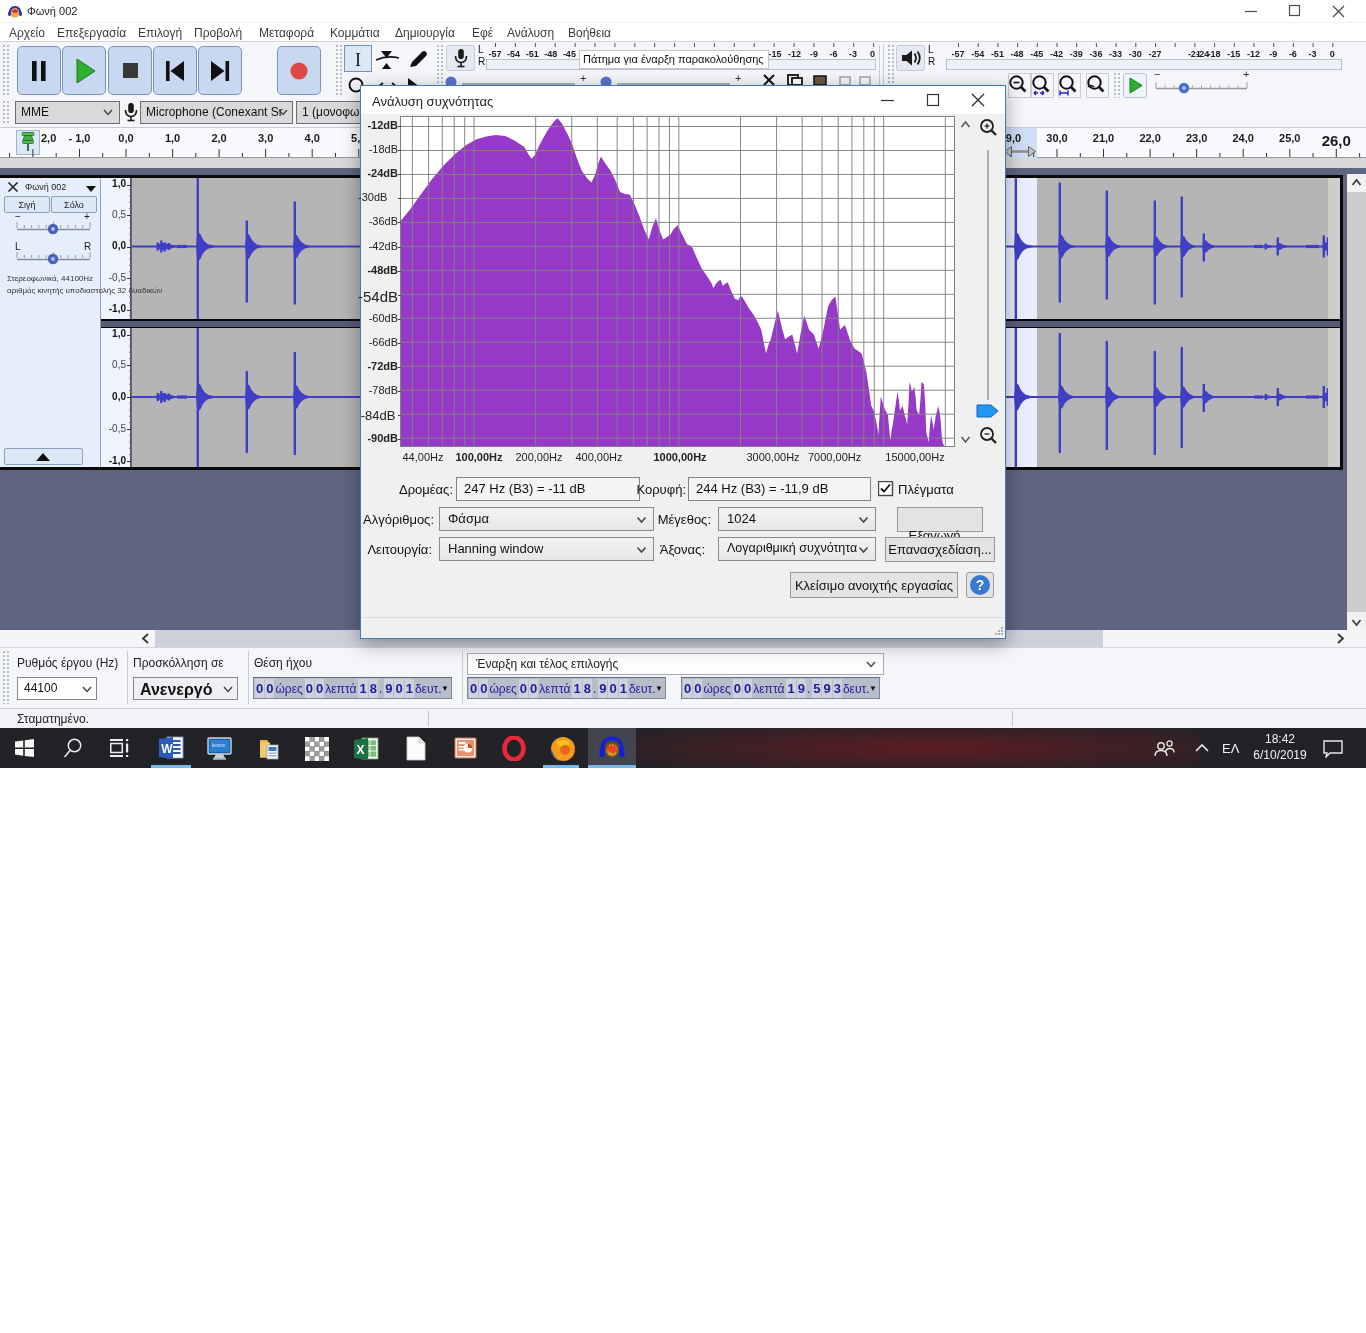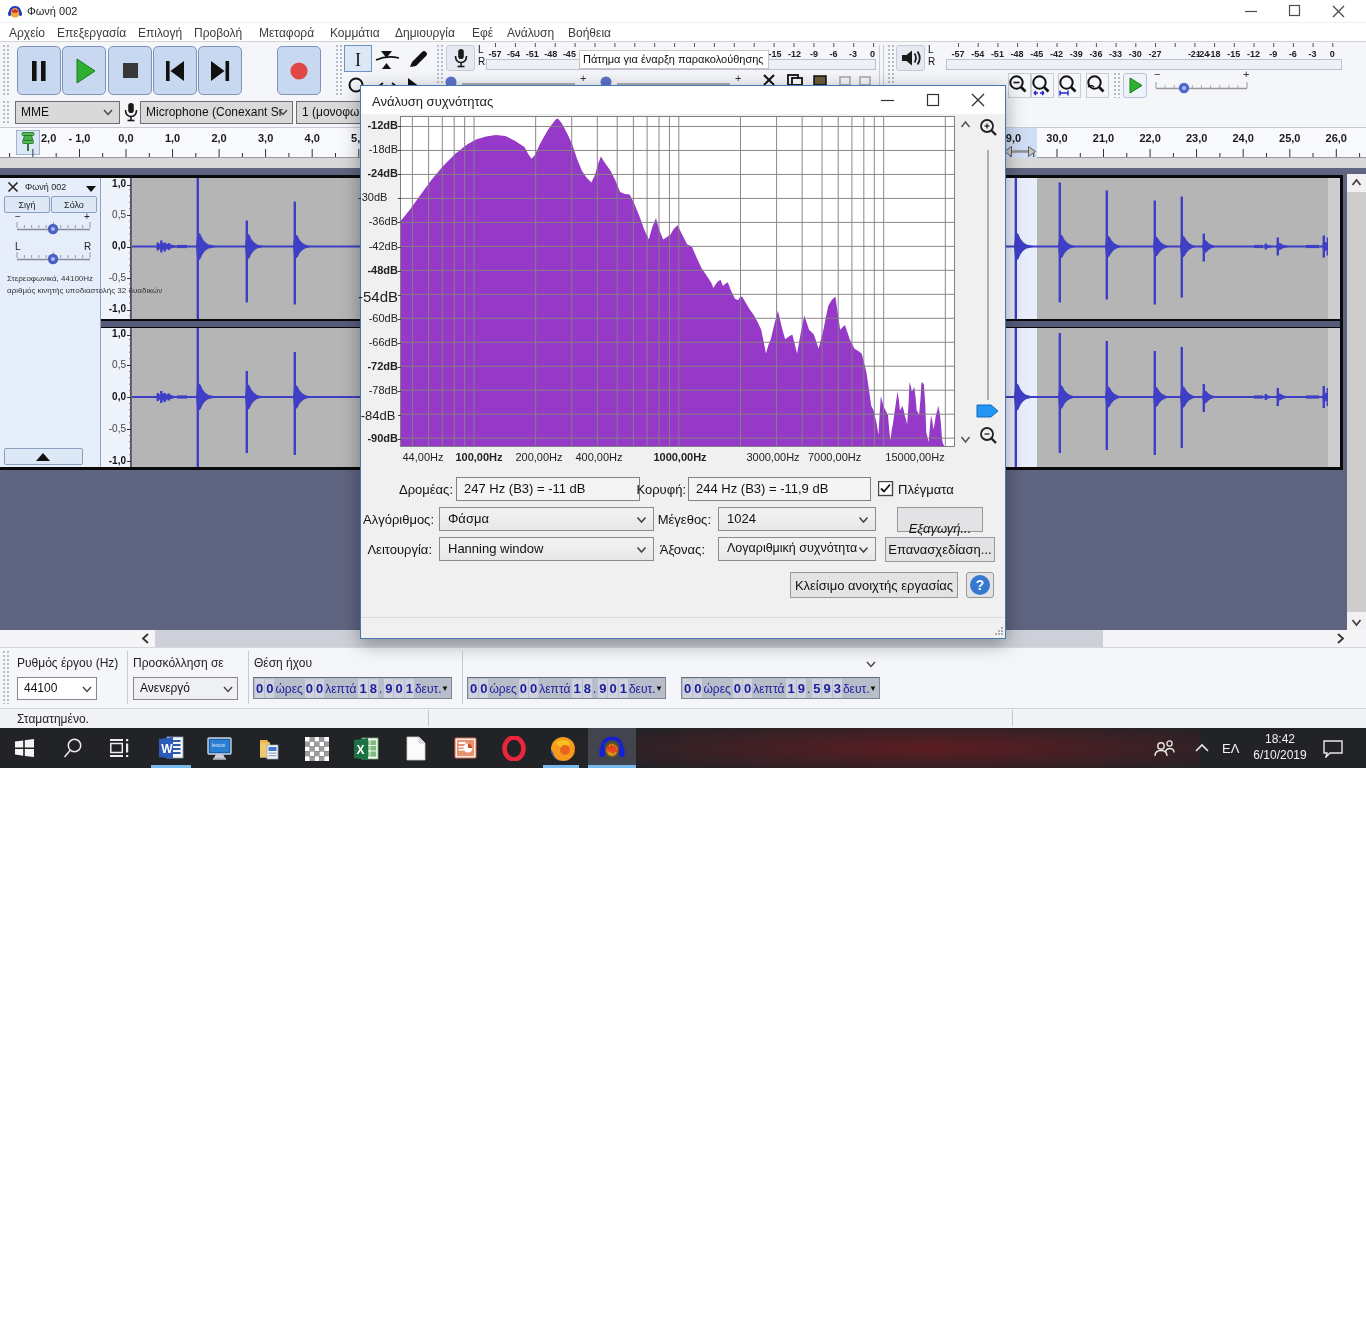--- a/index.html
+++ b/index.html
@@ -288,21 +288,21 @@
 <div class="a" style="left:245.64999999999998px;top:132px;width:40px;text-align:center;font-size:11px;color:#1a1a1a;font-weight:bold;white-space:nowrap;">3,0</div>
 <div class="a" style="left:292.2px;top:132px;width:40px;text-align:center;font-size:11px;color:#1a1a1a;font-weight:bold;white-space:nowrap;">4,0</div>
 <div class="a" style="left:338.75px;top:132px;width:40px;text-align:center;font-size:11px;color:#1a1a1a;font-weight:bold;white-space:nowrap;">5,0</div>
 <div class="a" style="left:990.4499999999999px;top:132px;width:40px;text-align:center;font-size:11px;color:#1a1a1a;font-weight:bold;white-space:nowrap;">19,0</div>
 <div class="a" style="left:1037.0px;top:132px;width:40px;text-align:center;font-size:11px;color:#1a1a1a;font-weight:bold;white-space:nowrap;">30,0</div>
 <div class="a" style="left:1083.55px;top:132px;width:40px;text-align:center;font-size:11px;color:#1a1a1a;font-weight:bold;white-space:nowrap;">21,0</div>
 <div class="a" style="left:1130.1px;top:132px;width:40px;text-align:center;font-size:11px;color:#1a1a1a;font-weight:bold;white-space:nowrap;">22,0</div>
 <div class="a" style="left:1176.6499999999999px;top:132px;width:40px;text-align:center;font-size:11px;color:#1a1a1a;font-weight:bold;white-space:nowrap;">23,0</div>
 <div class="a" style="left:1223.1999999999998px;top:132px;width:40px;text-align:center;font-size:11px;color:#1a1a1a;font-weight:bold;white-space:nowrap;">24,0</div>
 <div class="a" style="left:1269.75px;top:132px;width:40px;text-align:center;font-size:11px;color:#1a1a1a;font-weight:bold;white-space:nowrap;">25,0</div>
-<div class="a" style="left:1316.3px;top:132px;width:40px;text-align:center;font-size:11px;color:#1a1a1a;font-weight:bold;white-space:nowrap;">26,0</div>
+<div class="a" style="left:1316.3px;top:132px;width:40px;text-align:center;font-size:15px;color:#1a1a1a;font-weight:bold;white-space:nowrap;">26,0</div>
 <svg class="a" style="left:0;top:128px" width="1366" height="30" viewBox="0 0 1366 30">
       <line x1="9.6" y1="25" x2="9.6" y2="29" stroke="#333" stroke-width="1"></line>
       <line x1="32.9" y1="21" x2="32.9" y2="29" stroke="#333" stroke-width="1"></line>
       <line x1="56.2" y1="25" x2="56.2" y2="29" stroke="#333" stroke-width="1"></line>
       <line x1="79.5" y1="21" x2="79.5" y2="29" stroke="#333" stroke-width="1"></line>
       <line x1="102.7" y1="25" x2="102.7" y2="29" stroke="#333" stroke-width="1"></line>
       <line x1="126.0" y1="21" x2="126.0" y2="29" stroke="#333" stroke-width="1"></line>
       <line x1="149.3" y1="25" x2="149.3" y2="29" stroke="#333" stroke-width="1"></line>
       <line x1="172.6" y1="21" x2="172.6" y2="29" stroke="#333" stroke-width="1"></line>
       <line x1="195.8" y1="25" x2="195.8" y2="29" stroke="#333" stroke-width="1"></line>
@@ -617,28 +617,29 @@
     </svg>
 <div class="a" style="left:0;top:647px;width:1366px;height:61px;background:#f4f6fa;border-top:1px solid #d4d6dc;"></div>
 <div class="a grip" style="left:3px;top:651px;height:53px;"></div>
 <div class="a" style="left:17px;top:656px;font-size:12px;color:#222;font-weight:normal;white-space:nowrap;">Ρυθμός έργου (Hz)</div>
 <div class="a" style="left:17px;top:677px;width:80px;height:23px;background:#fff;border:1px solid #888;font-size:12px;color:#111;padding:3px 0 0 6px;">44100</div>
 <svg class="a" style="left:82px;top:686px" width="10" height="7" viewBox="0 0 10 7">
       <path d="M1 1 L5 5.5 L9 1" fill="none" stroke="#444" stroke-width="1.4"></path>
     </svg>
 <div class="a" style="left:127px;top:651px;width:1px;height:53px;background:#c9ccd6;"></div>
 <div class="a" style="left:133px;top:656px;font-size:12px;color:#222;font-weight:normal;white-space:nowrap;">Προσκόλληση σε</div>
-<div class="a" style="left:133px;top:677px;width:105px;height:23px;background:#eef0f4;border:1px solid #888;font-size:12px;color:#111;padding:3px 0 12px 6px;">Ανενεργό</div>
+<div class="a" style="left:133px;top:677px;width:105px;height:23px;background:#eef0f4;border:1px solid #888;font-size:16px;color:#111;padding:3px 0 12px 6px;font-weight:bold;">Ανενεργό</div>
 <svg class="a" style="left:223px;top:686px" width="10" height="7" viewBox="0 0 10 7">
       <path d="M1 1 L5 5.5 L9 1" fill="none" stroke="#444" stroke-width="1.4"></path>
     </svg>
 <div class="a" style="left:248px;top:651px;width:1px;height:53px;background:#c9ccd6;"></div>
 <div class="a" style="left:254px;top:656px;font-size:12px;color:#222;font-weight:normal;white-space:nowrap;">Θέση ήχου</div>
 <div class="a" style="left:253px;top:677px;width:199px;height:22px;background:#b7bdc9;border:1px solid #7e8694;border-top-color:#666c78;overflow:hidden;white-space:nowrap;"><span style="display:inline-block;background:#cdd2dc;color:#1c1c9e;font-size:13px;font-weight:bold;padding:2px 1px 0 1px;margin:1px 0 0 1px;height:19px;">0</span><span style="display:inline-block;background:#cdd2dc;color:#1c1c9e;font-size:13px;font-weight:bold;padding:2px 1px 0 1px;margin:1px 0 0 1px;height:19px;">0</span><span style="display:inline-block;color:#1c1c9e;font-size:12px;padding:3px 1px 0 1px;">ώρες</span><span style="display:inline-block;background:#cdd2dc;color:#1c1c9e;font-size:13px;font-weight:bold;padding:2px 1px 0 1px;margin:1px 0 0 1px;height:19px;">0</span><span style="display:inline-block;background:#cdd2dc;color:#1c1c9e;font-size:13px;font-weight:bold;padding:2px 1px 0 1px;margin:1px 0 0 1px;height:19px;">0</span><span style="display:inline-block;color:#1c1c9e;font-size:12px;padding:3px 1px 0 1px;">λεπτά</span><span style="display:inline-block;background:#cdd2dc;color:#1c1c9e;font-size:13px;font-weight:bold;padding:2px 1px 0 1px;margin:1px 0 0 1px;height:19px;">1</span><span style="display:inline-block;background:#cdd2dc;color:#1c1c9e;font-size:13px;font-weight:bold;padding:2px 1px 0 1px;margin:1px 0 0 1px;height:19px;">8</span><span style="display:inline-block;color:#1c1c9e;font-size:12px;padding:3px 1px 0 1px;">.</span><span style="display:inline-block;background:#cdd2dc;color:#1c1c9e;font-size:13px;font-weight:bold;padding:2px 1px 0 1px;margin:1px 0 0 1px;height:19px;">9</span><span style="display:inline-block;background:#cdd2dc;color:#1c1c9e;font-size:13px;font-weight:bold;padding:2px 1px 0 1px;margin:1px 0 0 1px;height:19px;">0</span><span style="display:inline-block;background:#cdd2dc;color:#1c1c9e;font-size:13px;font-weight:bold;padding:2px 1px 0 1px;margin:1px 0 0 1px;height:19px;">1</span><span style="display:inline-block;color:#1c1c9e;font-size:12px;padding:3px 1px 0 1px;">δευτ.</span><span style="position:absolute;right:1px;top:6px;width:10px;text-align:center;font-size:8px;color:#111;">▼</span></div>
 <div class="a" style="left:462px;top:651px;width:1px;height:53px;background:#c9ccd6;"></div>
+<div class="a" style="left:467px;top:653px;width:417px;height:22px;background:#fdfdfd;border:1px solid #aab;font-size:12px;color:#222;padding:3px 0 0 8px;">Έναρξη και τέλος επιλογής</div>
 <svg class="a" style="left:866px;top:661px" width="10" height="7" viewBox="0 0 10 7">
       <path d="M1 1 L5 5.5 L9 1" fill="none" stroke="#444" stroke-width="1.4"></path>
     </svg>
 <div class="a" style="left:467px;top:677px;width:199px;height:22px;background:#b7bdc9;border:1px solid #7e8694;border-top-color:#666c78;overflow:hidden;white-space:nowrap;"><span style="display:inline-block;background:#cdd2dc;color:#1c1c9e;font-size:13px;font-weight:bold;padding:2px 1px 0 1px;margin:1px 0 0 1px;height:19px;">0</span><span style="display:inline-block;background:#cdd2dc;color:#1c1c9e;font-size:13px;font-weight:bold;padding:2px 1px 0 1px;margin:1px 0 0 1px;height:19px;">0</span><span style="display:inline-block;color:#1c1c9e;font-size:12px;padding:3px 1px 0 1px;">ώρες</span><span style="display:inline-block;background:#cdd2dc;color:#1c1c9e;font-size:13px;font-weight:bold;padding:2px 1px 0 1px;margin:1px 0 0 1px;height:19px;">0</span><span style="display:inline-block;background:#cdd2dc;color:#1c1c9e;font-size:13px;font-weight:bold;padding:2px 1px 0 1px;margin:1px 0 0 1px;height:19px;">0</span><span style="display:inline-block;color:#1c1c9e;font-size:12px;padding:3px 1px 0 1px;">λεπτά</span><span style="display:inline-block;background:#cdd2dc;color:#1c1c9e;font-size:13px;font-weight:bold;padding:2px 1px 0 1px;margin:1px 0 0 1px;height:19px;">1</span><span style="display:inline-block;background:#cdd2dc;color:#1c1c9e;font-size:13px;font-weight:bold;padding:2px 1px 0 1px;margin:1px 0 0 1px;height:19px;">8</span><span style="display:inline-block;color:#1c1c9e;font-size:12px;padding:3px 1px 0 1px;">.</span><span style="display:inline-block;background:#cdd2dc;color:#1c1c9e;font-size:13px;font-weight:bold;padding:2px 1px 0 1px;margin:1px 0 0 1px;height:19px;">9</span><span style="display:inline-block;background:#cdd2dc;color:#1c1c9e;font-size:13px;font-weight:bold;padding:2px 1px 0 1px;margin:1px 0 0 1px;height:19px;">0</span><span style="display:inline-block;background:#cdd2dc;color:#1c1c9e;font-size:13px;font-weight:bold;padding:2px 1px 0 1px;margin:1px 0 0 1px;height:19px;">1</span><span style="display:inline-block;color:#1c1c9e;font-size:12px;padding:3px 1px 0 1px;">δευτ.</span><span style="position:absolute;right:1px;top:6px;width:10px;text-align:center;font-size:8px;color:#111;">▼</span></div>
 <div class="a" style="left:681px;top:677px;width:199px;height:22px;background:#b7bdc9;border:1px solid #7e8694;border-top-color:#666c78;overflow:hidden;white-space:nowrap;"><span style="display:inline-block;background:#cdd2dc;color:#1c1c9e;font-size:13px;font-weight:bold;padding:2px 1px 0 1px;margin:1px 0 0 1px;height:19px;">0</span><span style="display:inline-block;background:#cdd2dc;color:#1c1c9e;font-size:13px;font-weight:bold;padding:2px 1px 0 1px;margin:1px 0 0 1px;height:19px;">0</span><span style="display:inline-block;color:#1c1c9e;font-size:12px;padding:3px 1px 0 1px;">ώρες</span><span style="display:inline-block;background:#cdd2dc;color:#1c1c9e;font-size:13px;font-weight:bold;padding:2px 1px 0 1px;margin:1px 0 0 1px;height:19px;">0</span><span style="display:inline-block;background:#cdd2dc;color:#1c1c9e;font-size:13px;font-weight:bold;padding:2px 1px 0 1px;margin:1px 0 0 1px;height:19px;">0</span><span style="display:inline-block;color:#1c1c9e;font-size:12px;padding:3px 1px 0 1px;">λεπτά</span><span style="display:inline-block;background:#cdd2dc;color:#1c1c9e;font-size:13px;font-weight:bold;padding:2px 1px 0 1px;margin:1px 0 0 1px;height:19px;">1</span><span style="display:inline-block;background:#cdd2dc;color:#1c1c9e;font-size:13px;font-weight:bold;padding:2px 1px 0 1px;margin:1px 0 0 1px;height:19px;">9</span><span style="display:inline-block;color:#1c1c9e;font-size:12px;padding:3px 1px 0 1px;">.</span><span style="display:inline-block;background:#cdd2dc;color:#1c1c9e;font-size:13px;font-weight:bold;padding:2px 1px 0 1px;margin:1px 0 0 1px;height:19px;">5</span><span style="display:inline-block;background:#cdd2dc;color:#1c1c9e;font-size:13px;font-weight:bold;padding:2px 1px 0 1px;margin:1px 0 0 1px;height:19px;">9</span><span style="display:inline-block;background:#cdd2dc;color:#1c1c9e;font-size:13px;font-weight:bold;padding:2px 1px 0 1px;margin:1px 0 0 1px;height:19px;">3</span><span style="display:inline-block;color:#1c1c9e;font-size:12px;padding:3px 1px 0 1px;">δευτ.</span><span style="position:absolute;right:1px;top:6px;width:10px;text-align:center;font-size:8px;color:#111;">▼</span></div>
 <div class="a" style="left:0;top:708px;width:1366px;height:20px;background:#f2f3f6;border-top:1px solid #cfd1d6;"></div>
 <div class="a" style="left:17px;top:712px;font-size:12px;color:#222;font-weight:normal;white-space:nowrap;">Σταματημένο.</div>
 <div class="a" style="left:428px;top:710px;width:1px;height:16px;background:#c4c6cc;"></div>
 <div class="a" style="left:1012px;top:710px;width:1px;height:16px;background:#c4c6cc;"></div>
 <div class="a" style="left:0;top:728px;width:1366px;height:40px;background:#222327;"></div>
@@ -887,21 +888,21 @@
 <div class="a" style="left:274px;top:512px;width:160px;text-align:right;font-size:13px;color:#111;z-index:12;white-space:nowrap;">Αλγόριθμος:</div>
 <div class="a dcombo" style="left:439px;top:507px;width:215px;height:24px;padding:3px 0 0 8px;z-index:12;overflow:hidden;white-space:nowrap;font-size:13px;">Φάσμα</div>
 <svg class="a" style="left:636px;top:516px;z-index:13" width="11" height="8" viewBox="0 0 11 8">
       <path d="M1.5 1.5 L5.5 6 L9.5 1.5" fill="none" stroke="#444" stroke-width="1.5"></path>
     </svg>
 <div class="a" style="left:551px;top:512px;width:160px;text-align:right;font-size:13px;color:#111;z-index:12;white-space:nowrap;">Μέγεθος:</div>
 <div class="a dcombo" style="left:718px;top:507px;width:158px;height:24px;padding:3px 0 0 8px;z-index:12;overflow:hidden;white-space:nowrap;font-size:13px;">1024</div>
 <svg class="a" style="left:858px;top:516px;z-index:13" width="11" height="8" viewBox="0 0 11 8">
       <path d="M1.5 1.5 L5.5 6 L9.5 1.5" fill="none" stroke="#444" stroke-width="1.5"></path>
     </svg>
-<div class="a dbtn" style="left:897px;top:507px;width:86px;height:25px;padding-top:13px;z-index:12;font-style:italic;">Εξαγωγή...</div>
+<div class="a dbtn" style="left:897px;top:507px;width:86px;height:25px;padding-top:20px;z-index:12;">Εξαγωγή...</div>
 <div class="a" style="left:272px;top:542px;width:160px;text-align:right;font-size:13px;color:#111;z-index:12;white-space:nowrap;">Λειτουργία:</div>
 <div class="a dcombo" style="left:439px;top:537px;width:215px;height:24px;padding:3px 0 0 8px;z-index:12;overflow:hidden;white-space:nowrap;font-size:13px;">Hanning window</div>
 <svg class="a" style="left:636px;top:546px;z-index:13" width="11" height="8" viewBox="0 0 11 8">
       <path d="M1.5 1.5 L5.5 6 L9.5 1.5" fill="none" stroke="#444" stroke-width="1.5"></path>
     </svg>
 <div class="a" style="left:545px;top:542px;width:160px;text-align:right;font-size:13px;color:#111;z-index:12;white-space:nowrap;">Άξονας:</div>
 <div class="a dcombo" style="left:718px;top:537px;width:158px;height:24px;padding:3px 0 0 8px;z-index:12;overflow:hidden;white-space:nowrap;font-size:12.5px;">Λογαριθμική συχνότητα</div>
 <svg class="a" style="left:858px;top:546px;z-index:13" width="11" height="8" viewBox="0 0 11 8">
       <path d="M1.5 1.5 L5.5 6 L9.5 1.5" fill="none" stroke="#444" stroke-width="1.5"></path>
     </svg>

